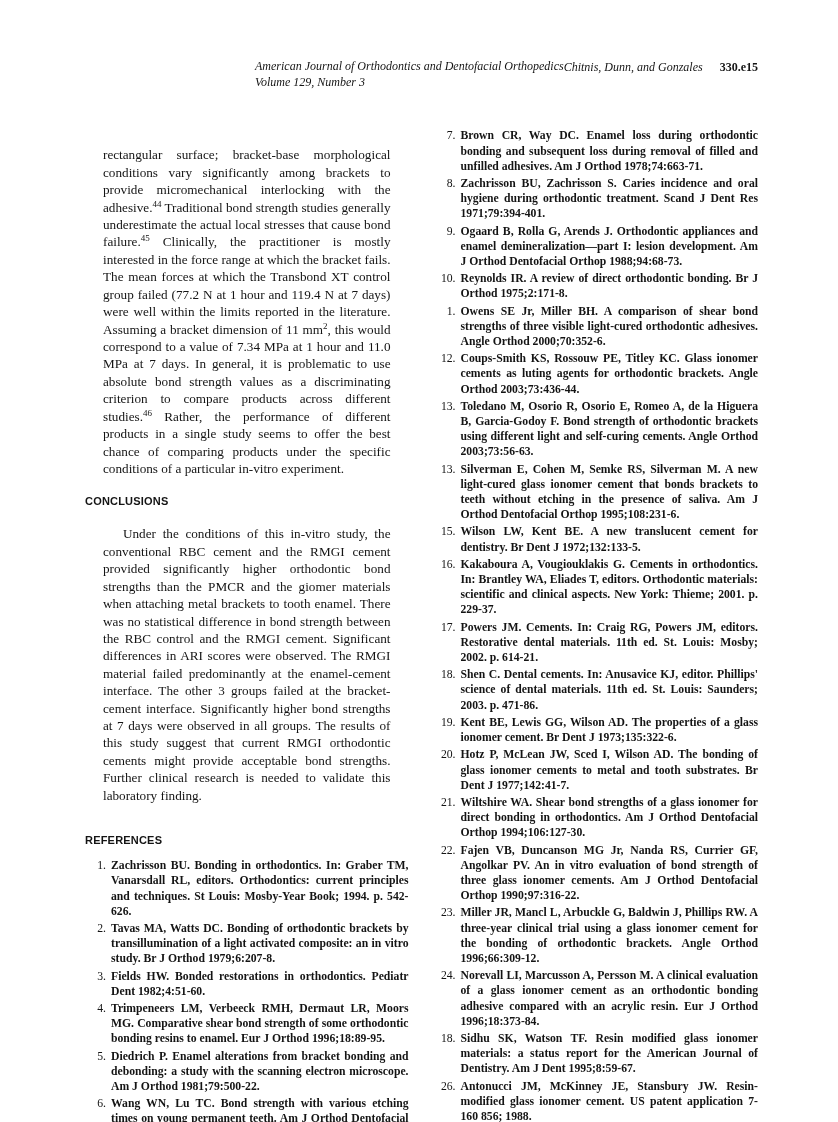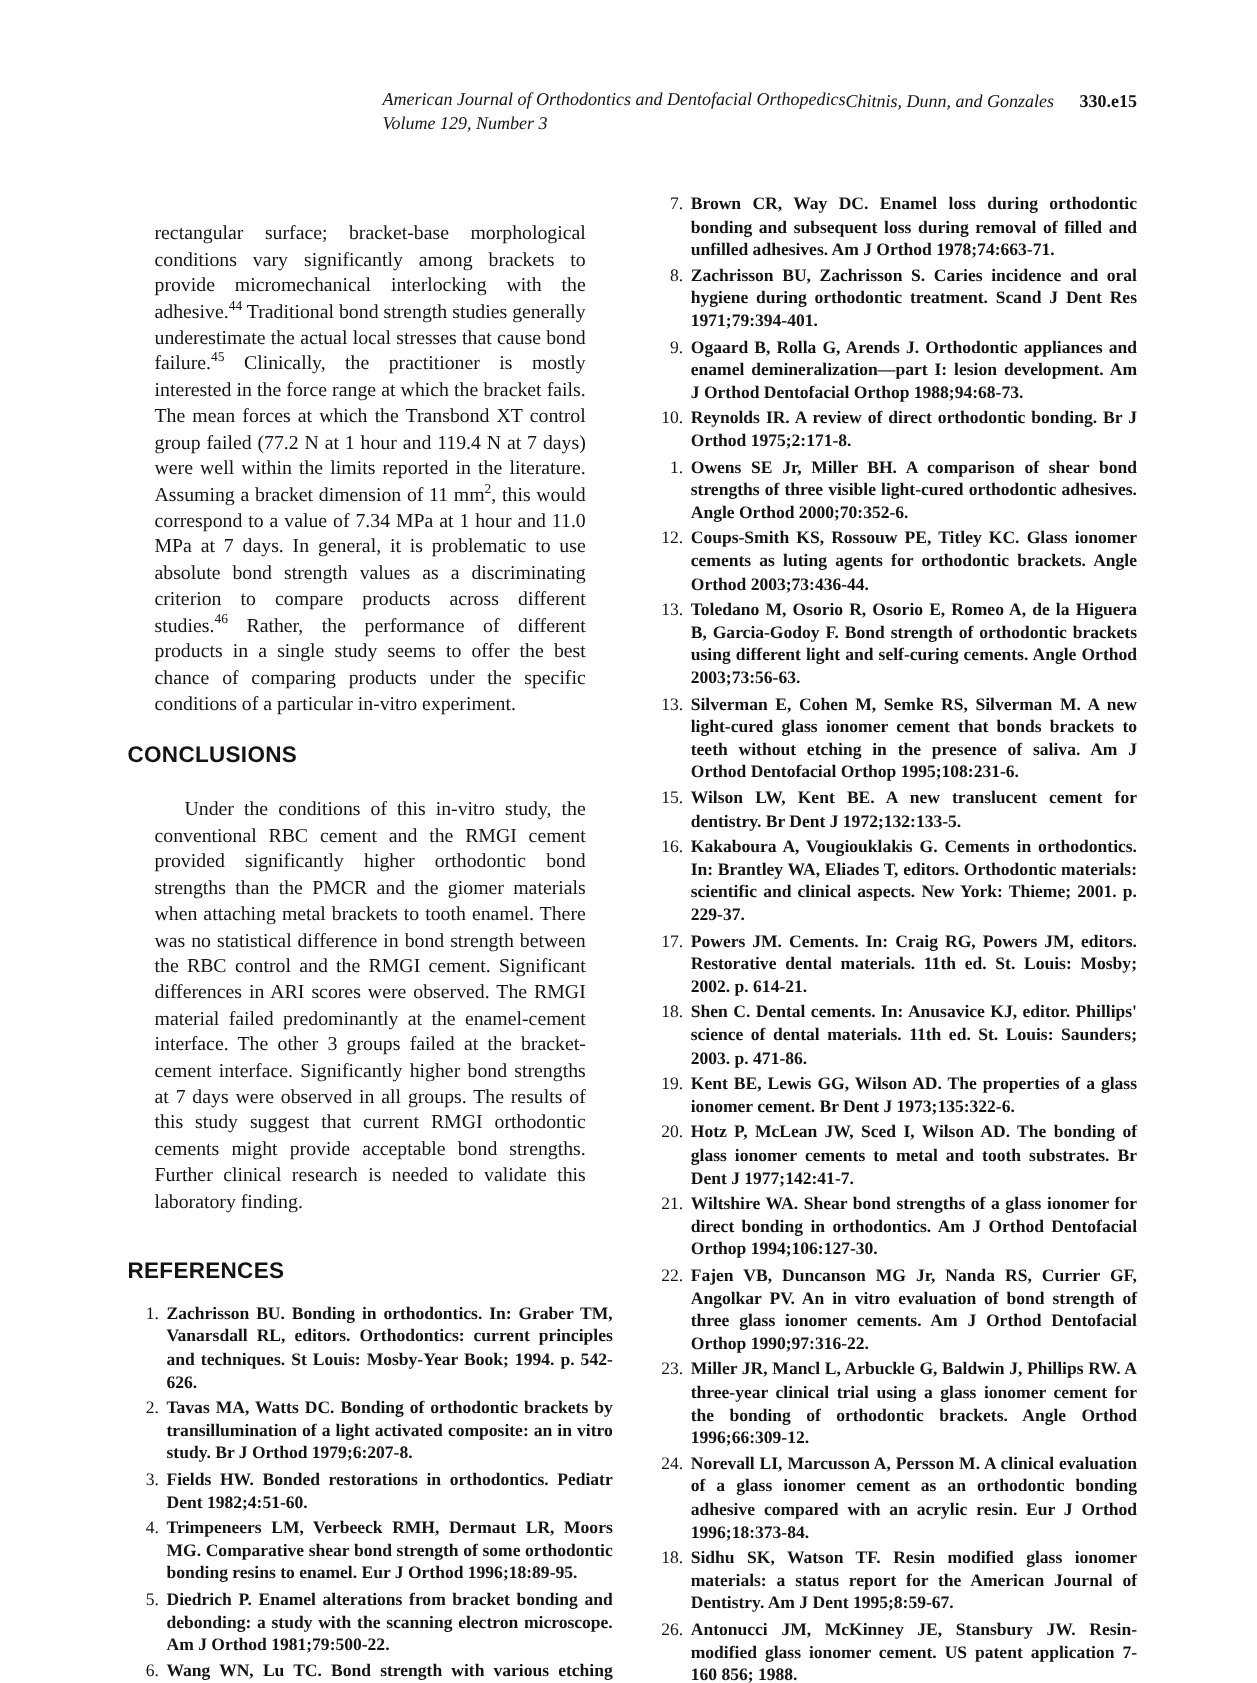--- a/index.html
+++ b/index.html
@@ -60,21 +60,21 @@
   }
   .body-par sup {
     font-size: 9px;
     line-height: 0;
   }
   .indent {
     text-indent: 20px;
   }
   .section-heading {
     font-family: "Liberation Sans", sans-serif;
-    font-size: 15px;
+    font-size: 11px;
     font-weight: bold;
     letter-spacing: 0.2px;
     margin: 18px 0 10px 0;
   }
   .refs-heading {
     margin-top: 30px;
     margin-bottom: 12px;
   }
   .ref-list {
     font-size: 11.7px;

